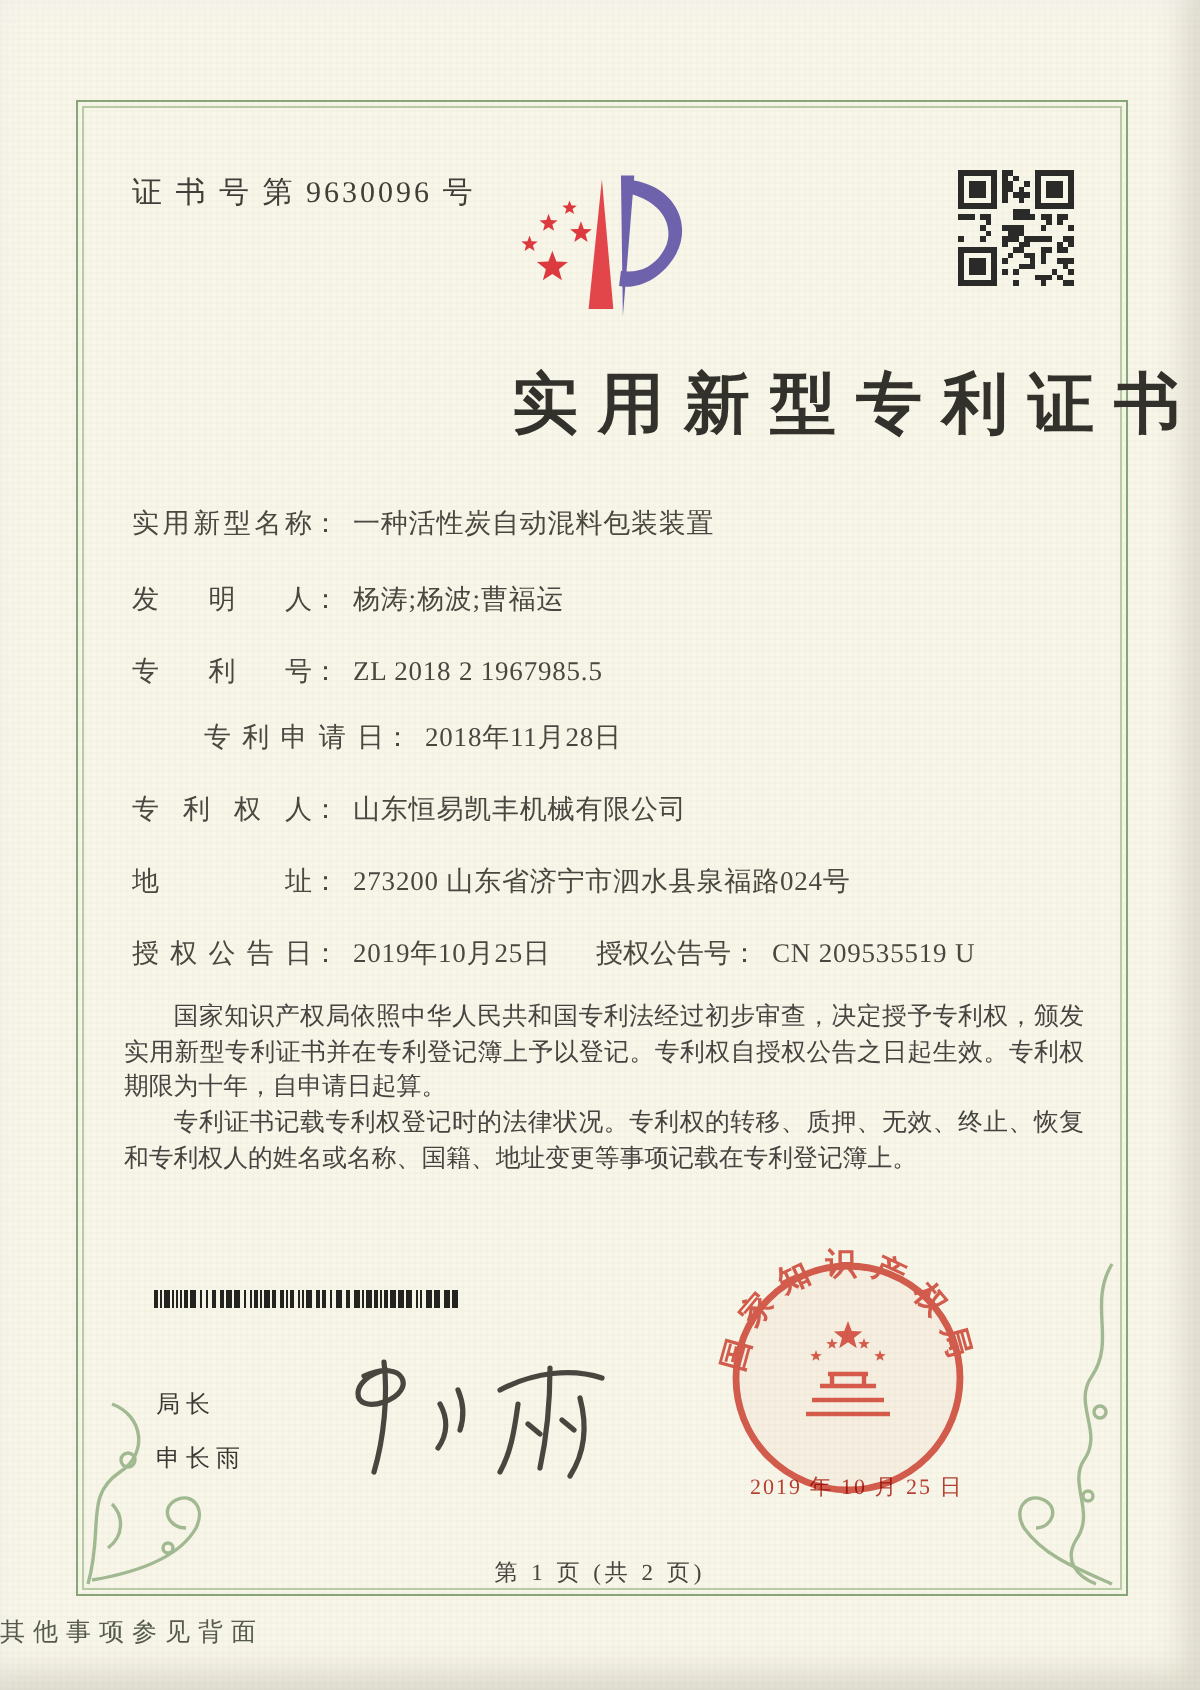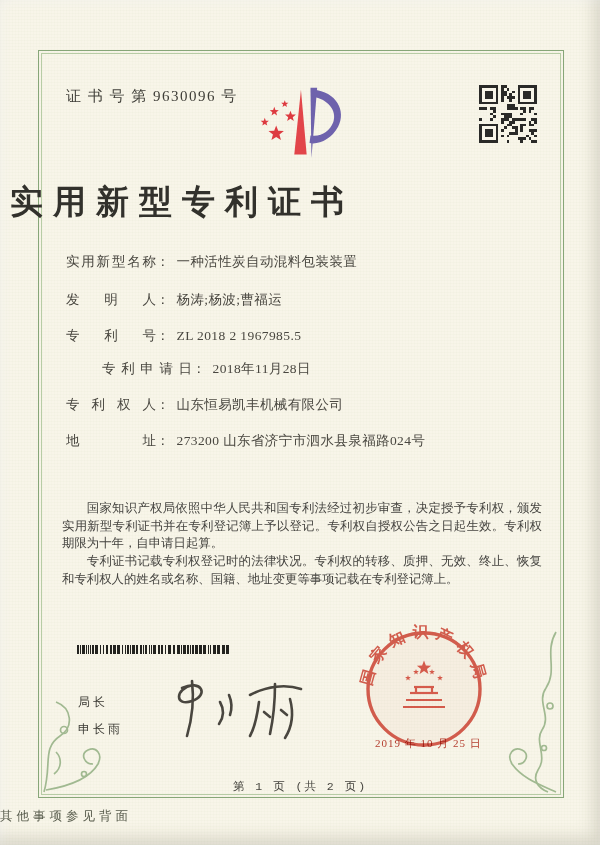--- a/index.html
+++ b/index.html
@@ -7,31 +7,31 @@
     background:#f8f5e9;
     background-image:
       repeating-linear-gradient(0deg, rgba(170,190,140,.045) 0 1px, rgba(0,0,0,0) 1px 3px),
       repeating-linear-gradient(90deg, rgba(170,190,140,.035) 0 1px, rgba(0,0,0,0) 1px 3px);
     box-shadow: inset -6px -7px 16px rgba(95,90,72,.20), inset 3px 2px 10px rgba(255,255,255,.55);
     font-family:"Liberation Serif", serif; color:#3c3b35;}
   .abs{position:absolute;}
   .frame{position:absolute;left:38px;top:50px;right:36px;bottom:47px;border:1.5px solid #87a678;}
   .frame:after{content:"";position:absolute;inset:2px;border:1px solid #b7cca5;}
   .cert-no{left:66px;top:87px;font-size:15px;letter-spacing:1.5px;color:#3f3e38;}
-  .title{left:0;right:0;top:180px;text-align:left;font-size:33px;font-weight:bold;
+  .title{left:0;right:0;top:180px;text-align:right;font-size:33px;font-weight:bold;
     letter-spacing:10px;text-indent:10px;color:#32312c;}
   .row{left:66px;font-size:13.5px;color:#494740;white-space:nowrap;}
   .lab{display:inline-block;width:90px;text-align:justify;text-align-last:justify;}
   .val{margin-left:7px;letter-spacing:.4px;}
   .col2{position:absolute;left:232px;top:0;white-space:nowrap;}
   .paras{left:62px;top:500px;width:480px;font-size:12.4px;line-height:17.7px;
     text-align:justify;color:#454440;}
   .paras p{margin:0;text-indent:2em;}
   .bureau{left:78px;top:689px;font-size:12px;letter-spacing:3px;line-height:27px;color:#3a3933;}
-  .page-no{left:0;right:0;top:779px;text-align:center;font-size:11.5px;letter-spacing:2px;color:#45443e;font-family:Liberation Mono, monospace;}
+  .page-no{left:0;right:0;top:779px;text-align:center;font-size:11.5px;letter-spacing:2px;color:#45443e;}
   .back-note{left:0;right:0;top:808px;text-align:left;font-size:12.5px;letter-spacing:4px;color:#565a4b;}
   .seal-wrap{left:358px;top:623px;mix-blend-mode:multiply;}
   .seal-date{left:363px;top:736px;font-size:11px;letter-spacing:1px;color:#bc4336;mix-blend-mode:multiply;margin-left:12px;}
   .sig{left:166px;top:676px;}
   svg{display:block;}
 </style>
 </head>
 <body>
 
 <div class="page">
@@ -171,20 +171,24 @@
   </div>
   <div class="abs row" style="top:360px;margin-left:36px;">
     <span class="lab">专利申请日</span><span>：</span><span class="val">2018年11月28日</span>
   </div>
   <div class="abs row" style="top:396px;">
     <span class="lab">专利权人</span><span>：</span><span class="val">山东恒易凯丰机械有限公司</span>
   </div>
   <div class="abs row" style="top:432px;">
     <span class="lab">地址</span><span>：</span><span class="val">273200 山东省济宁市泗水县泉福路024号</span>
   </div>
+  <div class="abs row" style="top:468px;">
+    <span class="lab">授权公告日</span><span>：</span><span class="val">2019年10月25日</span>
+    <span class="col2"><span>授权公告号</span><span>：</span><span class="val">CN 209535519 U</span></span>
+  </div>
 
   <div class="abs paras">
     <p>国家知识产权局依照中华人民共和国专利法经过初步审查，决定授予专利权，颁发实用新型专利证书并在专利登记簿上予以登记。专利权自授权公告之日起生效。专利权期限为十年，自申请日起算。</p>
     <p>专利证书记载专利权登记时的法律状况。专利权的转移、质押、无效、终止、恢复和专利权人的姓名或名称、国籍、地址变更等事项记载在专利登记簿上。</p>
   </div>
 
   <svg class="abs" id="barcode" style="left:77px;top:645px;" width="153" height="9" viewBox="0 0 153 9" shape-rendering="crispEdges">
       <rect x="0" y="0" width="2" height="9" fill="#23231f"></rect>
       <rect x="3" y="0" width="1" height="9" fill="#23231f"></rect>
       <rect x="5" y="0" width="3" height="9" fill="#23231f"></rect>

